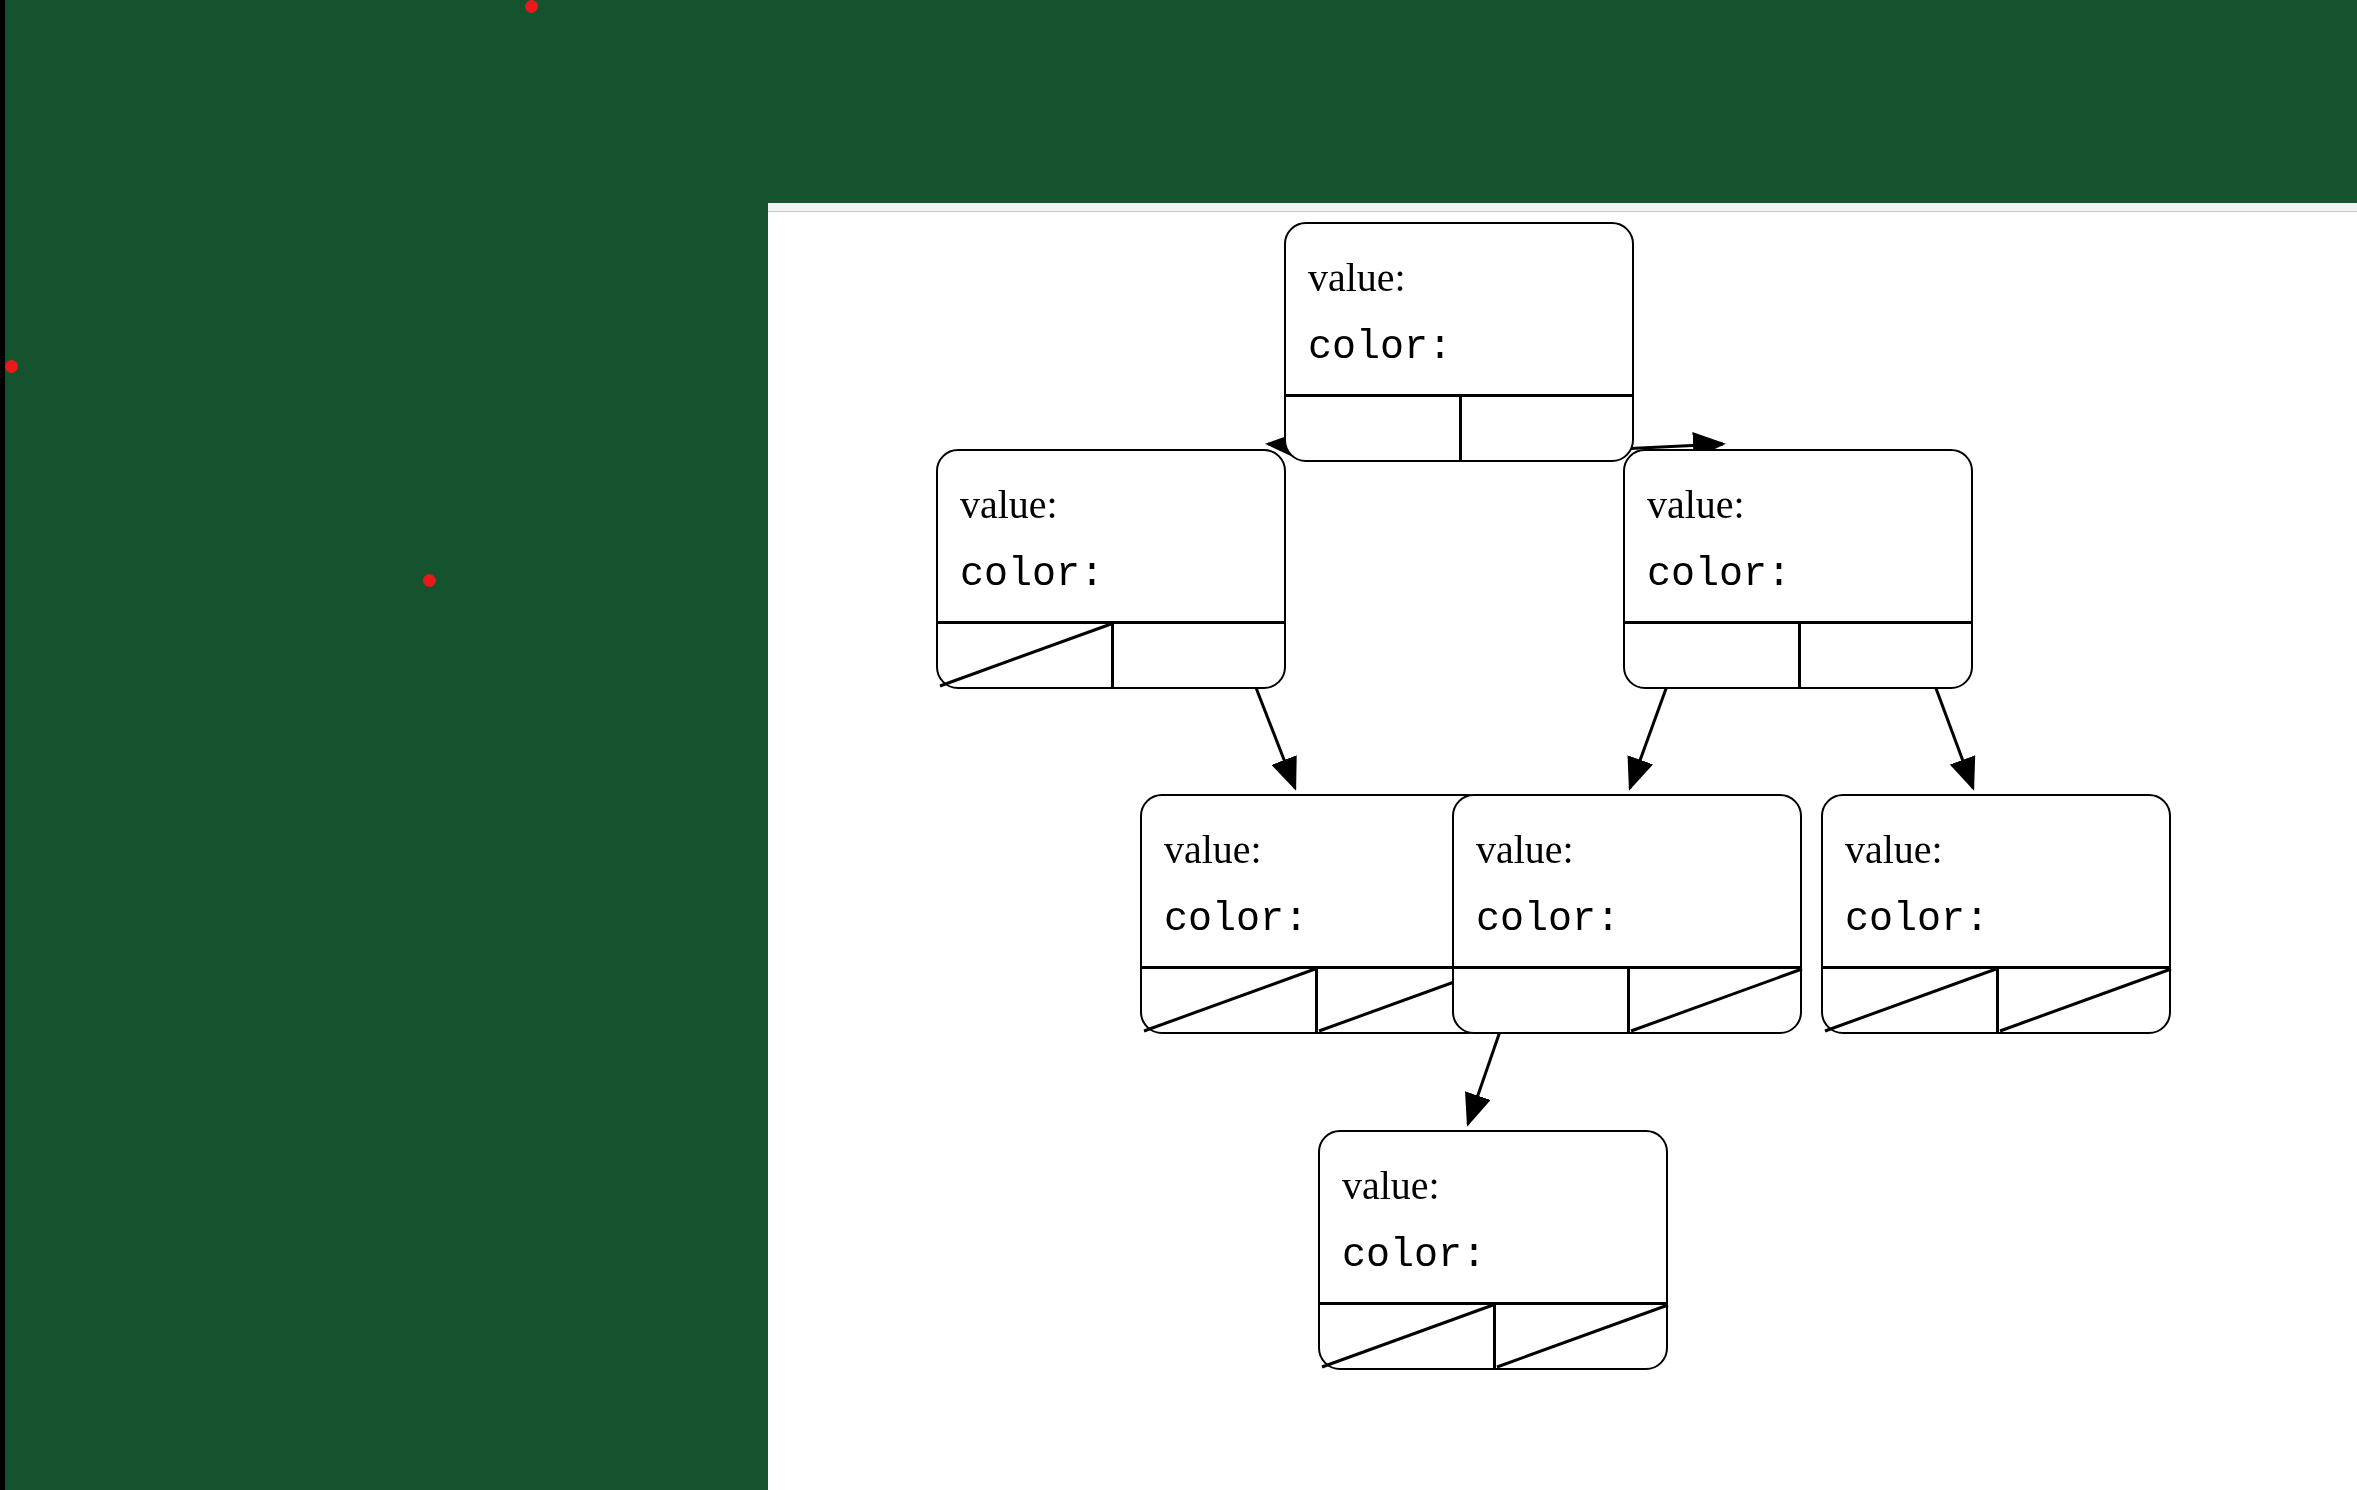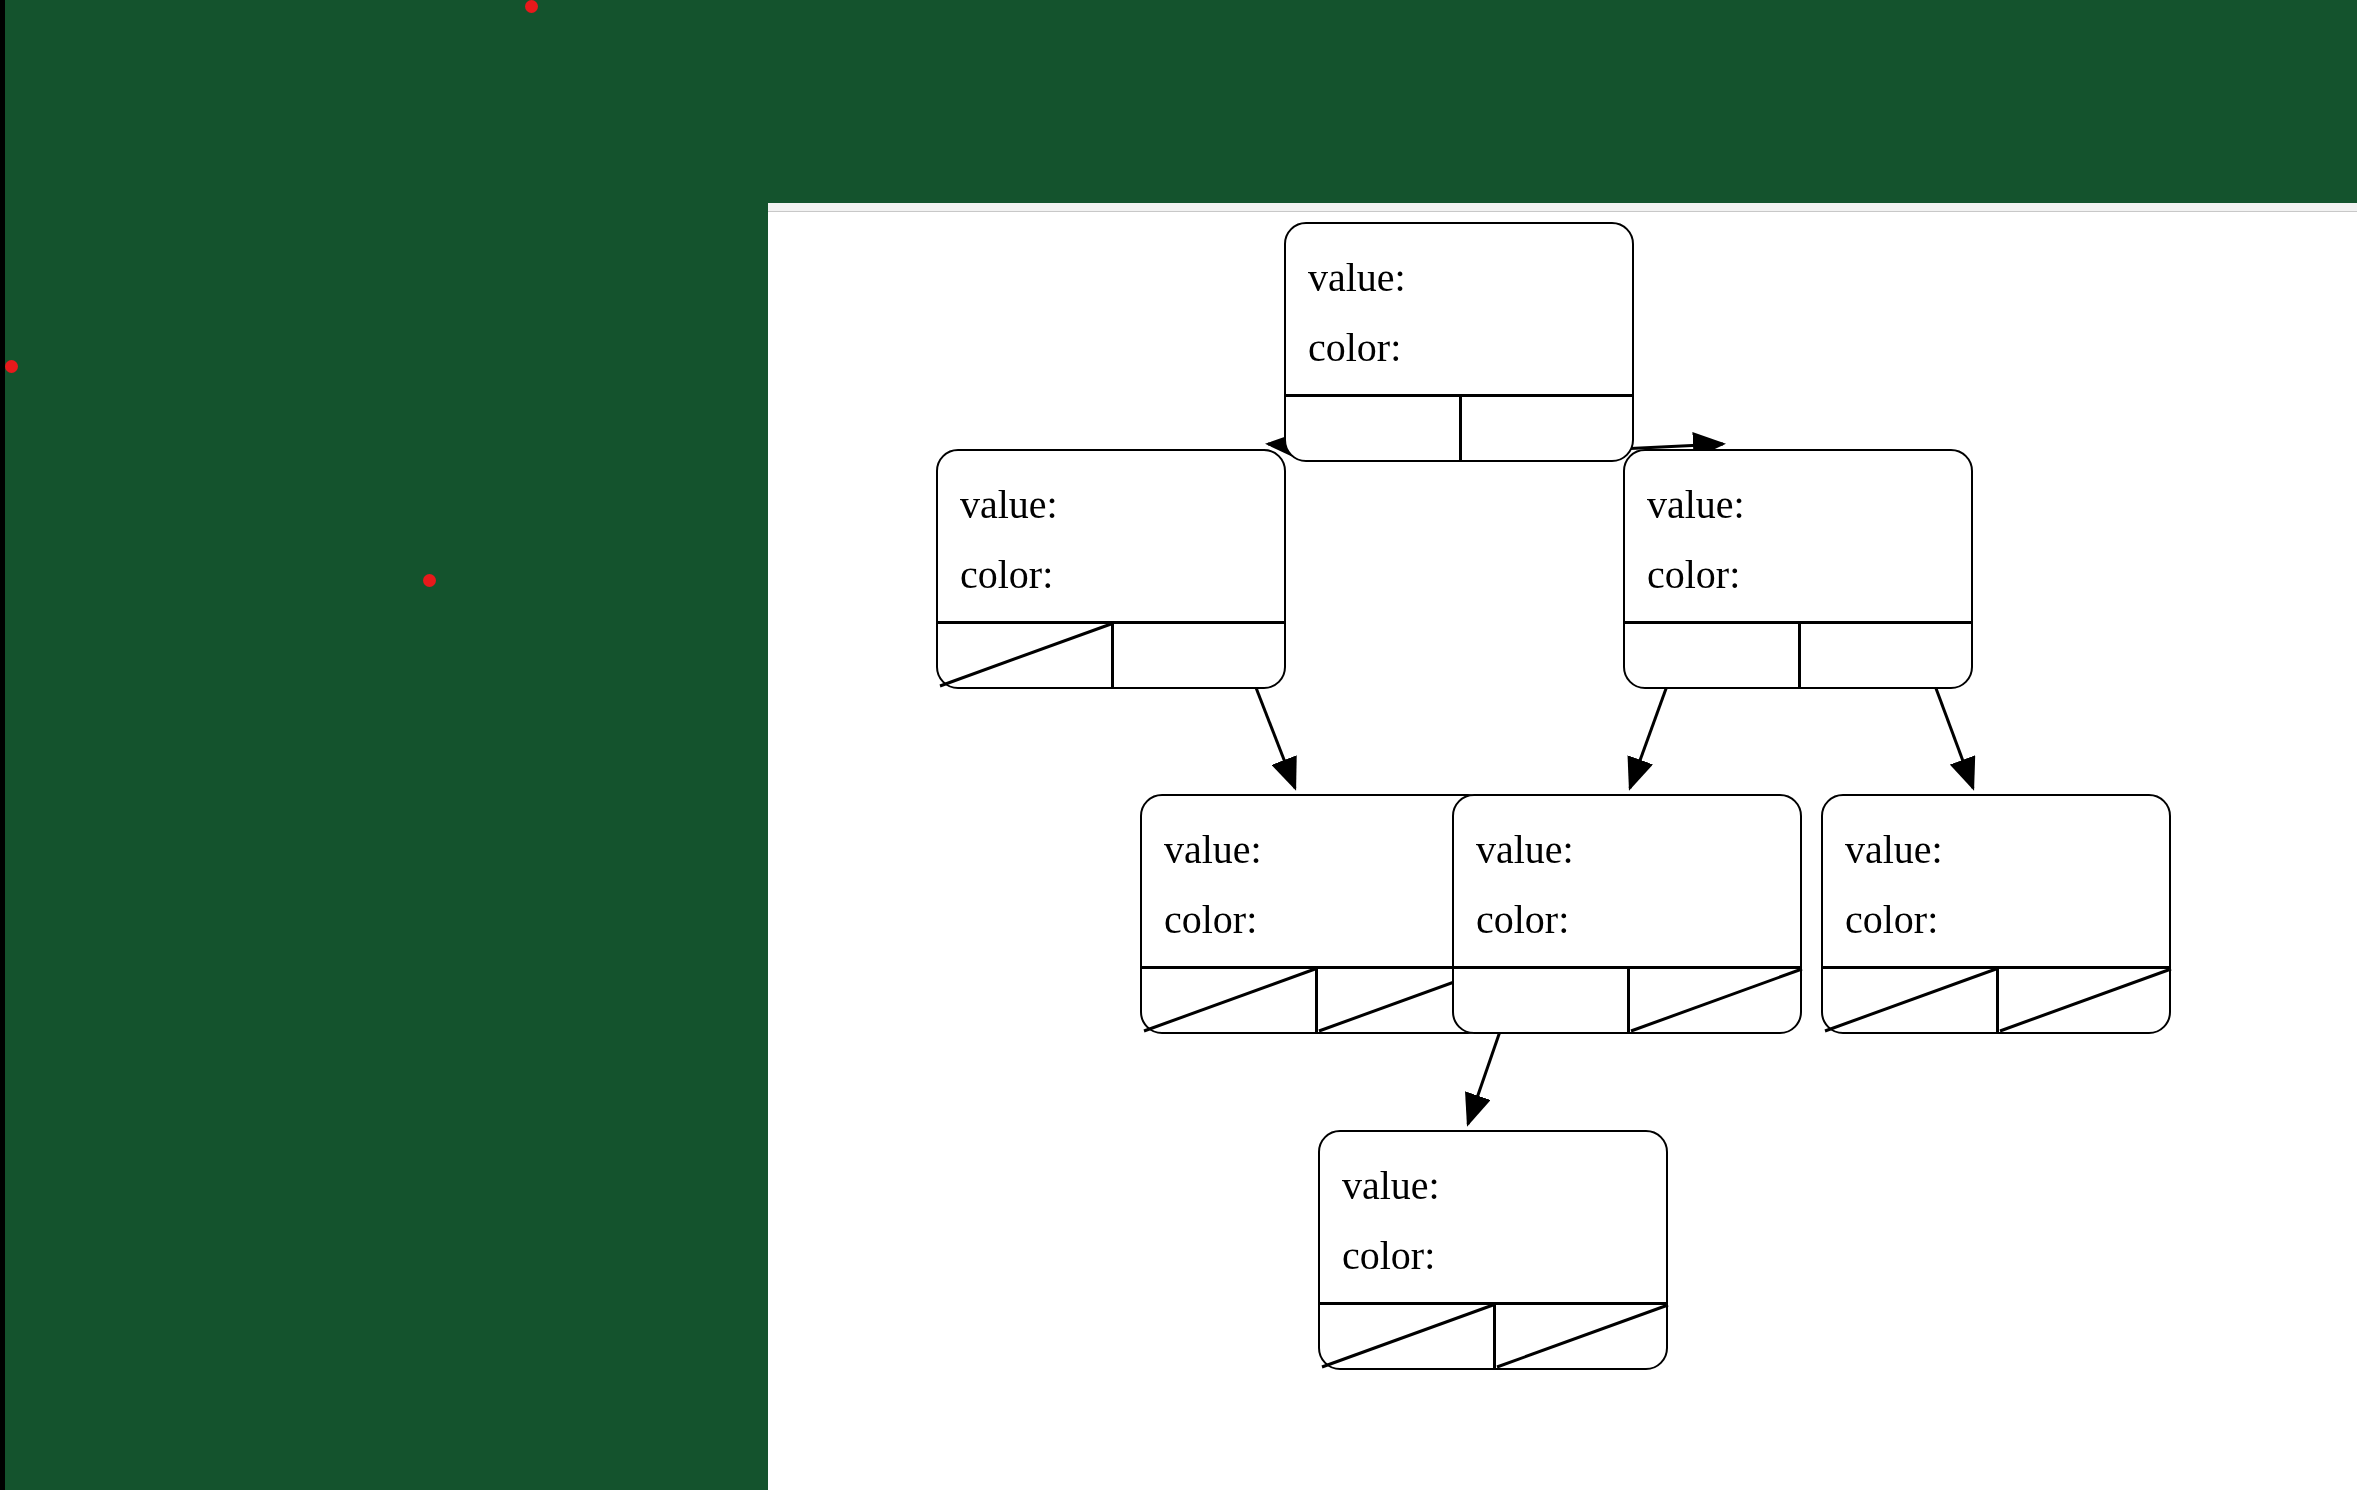--- a/index.html
+++ b/index.html
@@ -75,21 +75,21 @@
     border: 2px solid #000000;
     border-radius: 22px;
   }
   .node-field {
     font-size: 40px;
     line-height: 1;
     color: #000000;
     white-space: nowrap;
   }
   .node-field.value-field { position: absolute; left: 22px; top: 34px; }
-  .node-field.color-field { position: absolute; left: 22px; top: 104px; }
+  .node-field.color-field { position: absolute; left: 22px; top: 104px; font-family: Liberation Mono, monospace; }
 
   .node-divider {
     position: absolute;
     left: -2px;
     right: -2px;
     height: 0;
     border-top: 3px solid #000000;
   }
   .node-ptr-split {
     position: absolute;

